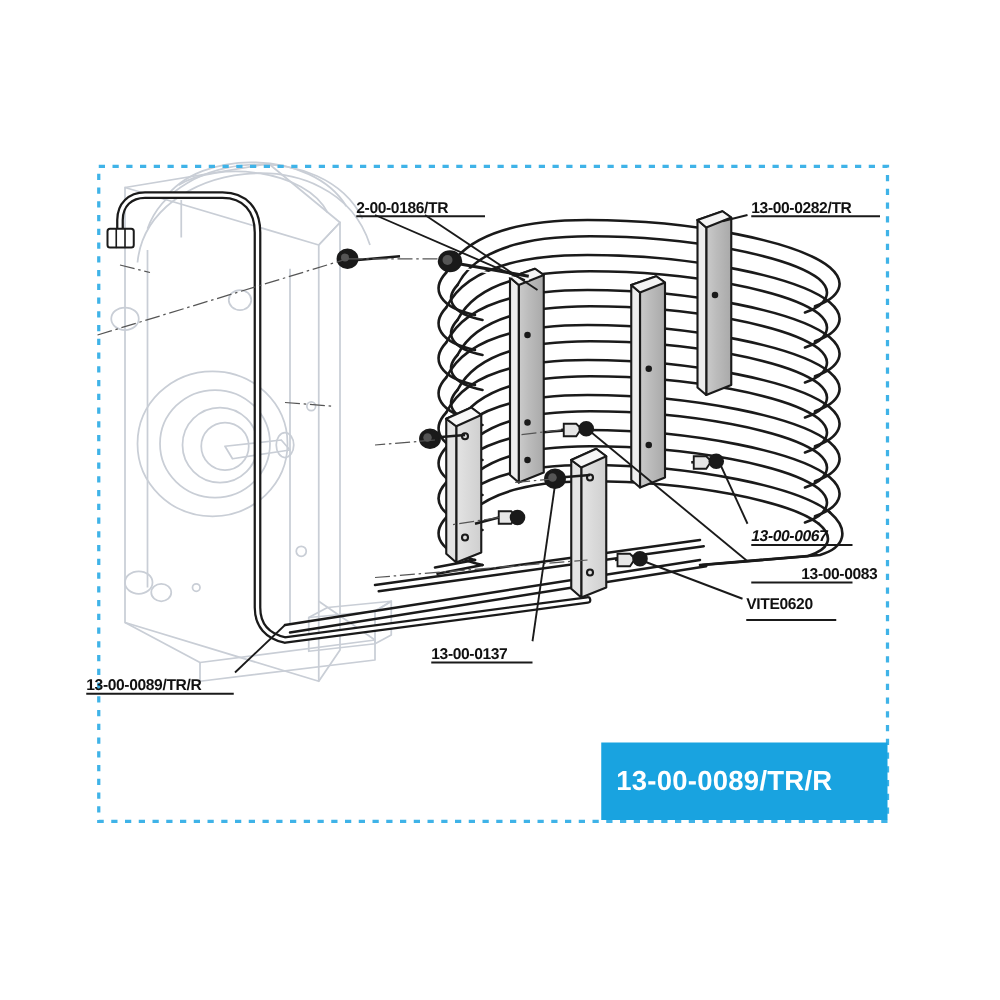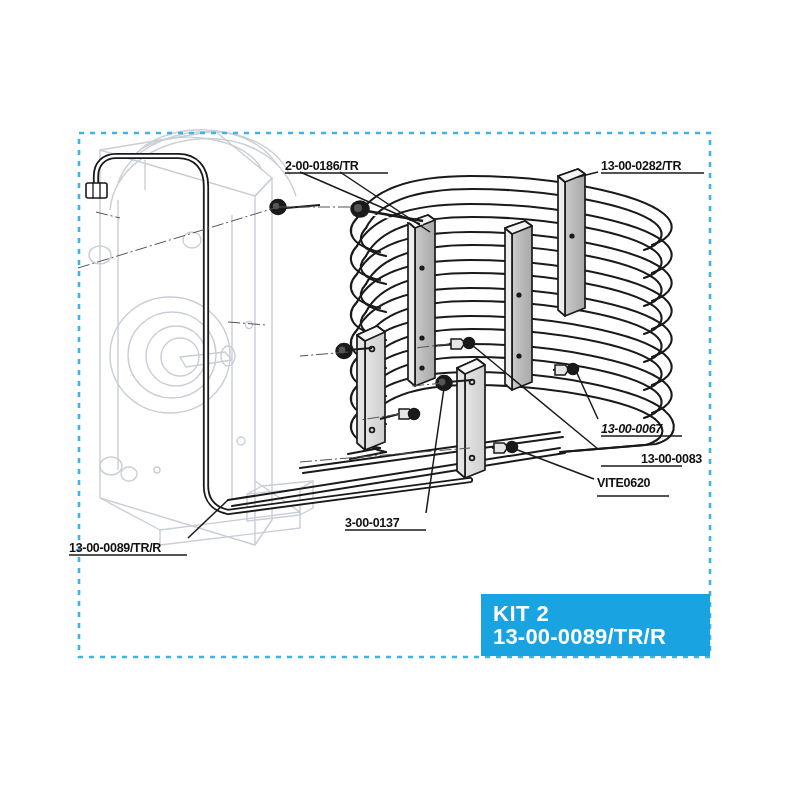--- a/index.html
+++ b/index.html
@@ -302,22 +302,21 @@
   <div class="lbl" style="left:285px;top:159px;">2-00-0186/TR</div>
 
   <div class="lbl" style="left:601px;top:159px;">13-00-0282/TR</div>
 
   <div class="lbl" style="left:601px;top:422px;font-style:italic;">13-00-0067</div>
 
   <div class="lbl" style="left:601px;top:452px;margin-left:40px;">13-00-0083</div>
 
   <div class="lbl" style="left:597px;top:476px;">VITE0620</div>
 
-  <div class="lbl" style="left:345px;top:516px;">3-00-0137</div>
+  <div class="lbl" style="left:345px;top:516px;">13-00-0137</div>
 
   <div class="lbl" style="left:69px;top:541px;">13-00-0089/TR/R</div>
 
   <div id="kitbox">
-    <div class="k1">KIT 2</div>
     <div class="k2">13-00-0089/TR/R</div>
   </div>
 
 </div>
 
 </body></html>

